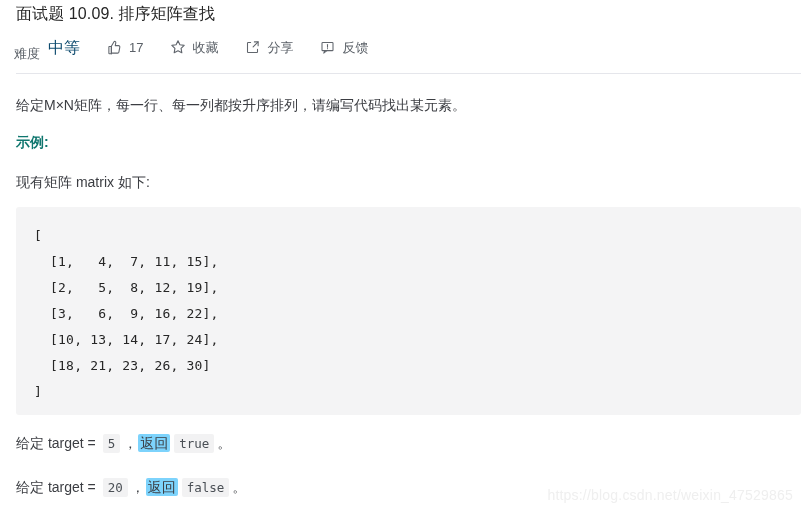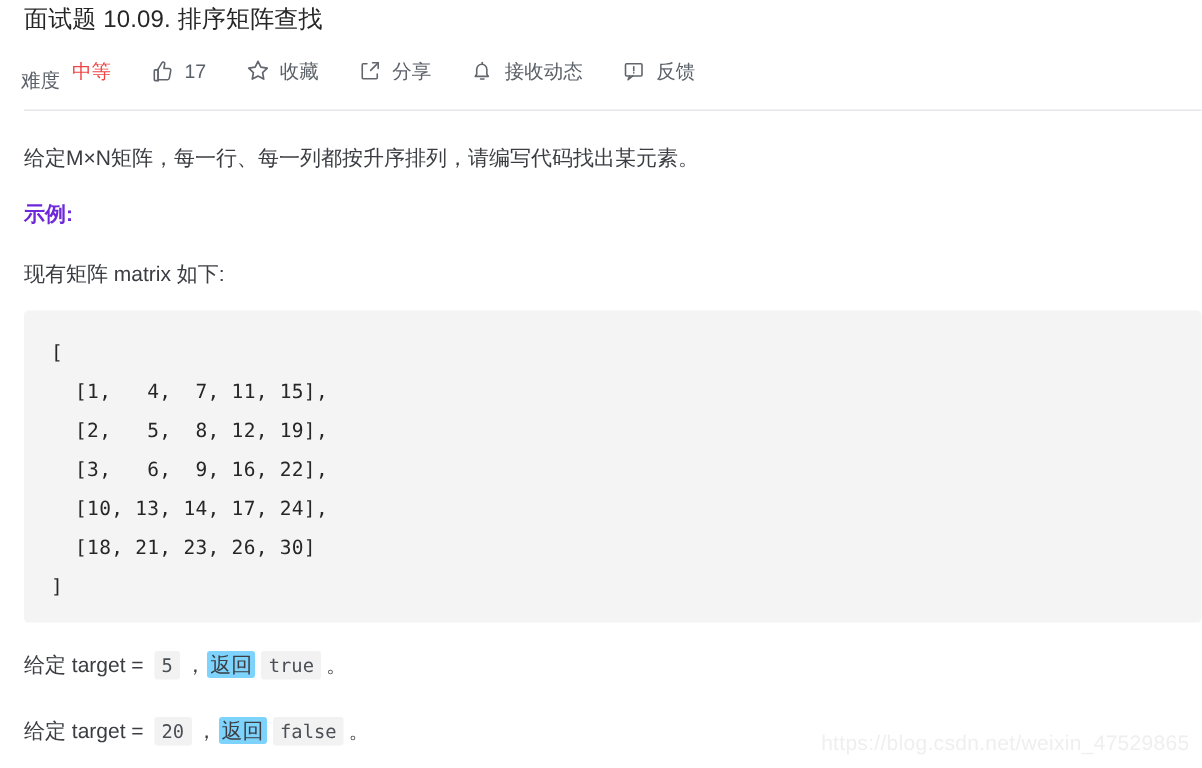--- a/index.html
+++ b/index.html
@@ -63,22 +63,22 @@
   .tb-item .ic svg { display: block; }
   .tb-label { line-height: 17px; }
   .difficulty-label {
     font-size: 13px;
     color: #5b6168;
     margin-right: 8px;
     line-height: 17px;
     margin-top: 12px;
   }
   .difficulty-value {
-    font-size: 13px;
-    color: #ef4444;
+    font-size: 16px;
+    color: #0c4a6e;
     line-height: 17px;
   }
   .like-count {
     font-size: 13px;
     color: #5b6168;
     line-height: 17px;
   }
 
   .divider {
     position: absolute;
@@ -97,21 +97,21 @@
     left: 16px;
     font-size: 14px;
     line-height: 22px;
     color: #3b3d42;
     white-space: nowrap;
   }
   .para-desc { top: 94px; }
   .para-example {
     top: 131px;
     font-weight: bold;
-    color: #6d28d9;
+    color: #0f766e;
   }
   .para-matrix { top: 171px; }
   .para-t1 { top: 432px; }
   .para-t2 { top: 476px; }
 
   .codebg {
     background: #f2f2f3;
     border-radius: 2px;
     font-family: "DejaVu Sans Mono", "Liberation Mono", monospace;
     font-size: 12.5px;
@@ -197,30 +197,20 @@
       <svg width="15" height="15" viewBox="0 0 24 24" fill="none" stroke="currentColor" stroke-width="1.7" stroke-linecap="round" stroke-linejoin="round">
         <path d="M9 4H5a1 1 0 0 0-1 1v14a1 1 0 0 0 1 1h14a1 1 0 0 0 1-1v-4"></path>
         <path d="M13 11l8-8"></path>
         <path d="M15 3h6v6"></path>
       </svg>
     </span>
     <span class="tb-label">分享</span>
   </div>
 
 
-  <div class="tb-item">
-    <span class="ic">
-      <svg width="15" height="15" viewBox="0 0 24 24" fill="none" stroke="currentColor" stroke-width="1.7" stroke-linecap="round" stroke-linejoin="round">
-        <path d="M5.5 17.5h13l-1.6-2.3V10a5.4 5.4 0 0 0-10.8 0v5.2L4.5 17.5h1z"></path>
-        <path d="M10.2 20.3h3.6"></path>
-        <path d="M12 4.6V2.6"></path>
-      </svg>
-    </span>
-    <span class="tb-label">接收动态</span>
-  </div>
 
   <div class="tb-item no-gap">
     <span class="ic">
       <svg width="15" height="15" viewBox="0 0 24 24" fill="none" stroke="currentColor" stroke-width="1.7" stroke-linecap="round" stroke-linejoin="round">
         <rect x="3.2" y="4" width="17.6" height="13" rx="1.2"></rect>
         <path d="M7.5 17L6 21l5-4"></path>
         <path d="M12 7.3v4.2"></path>
         <path d="M12 13.6v.2"></path>
       </svg>
     </span>

